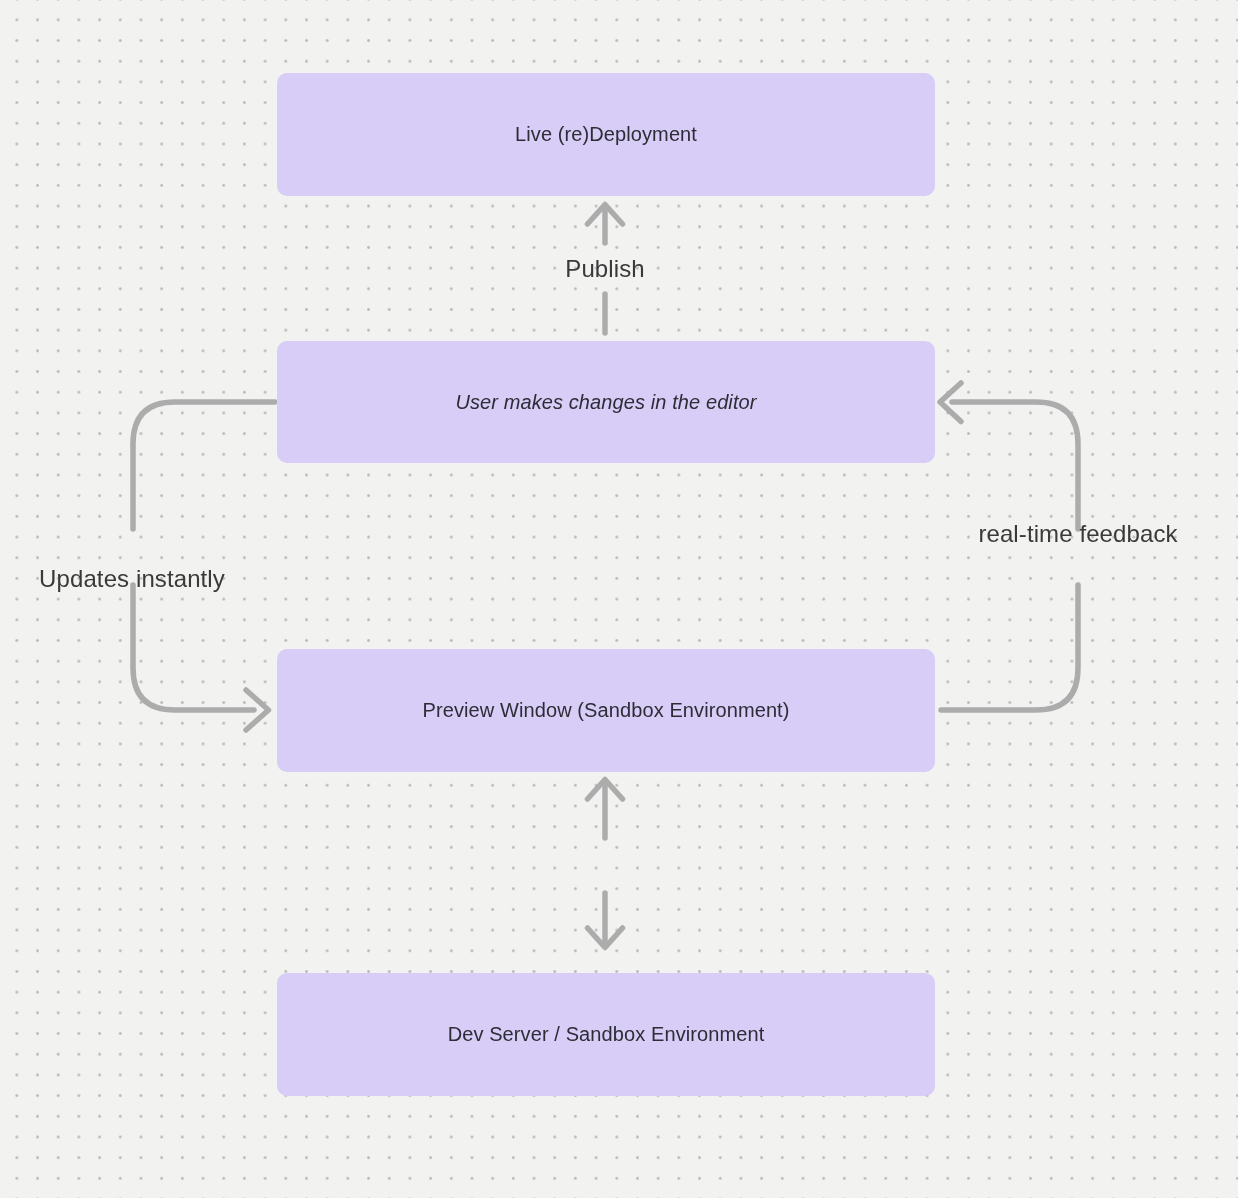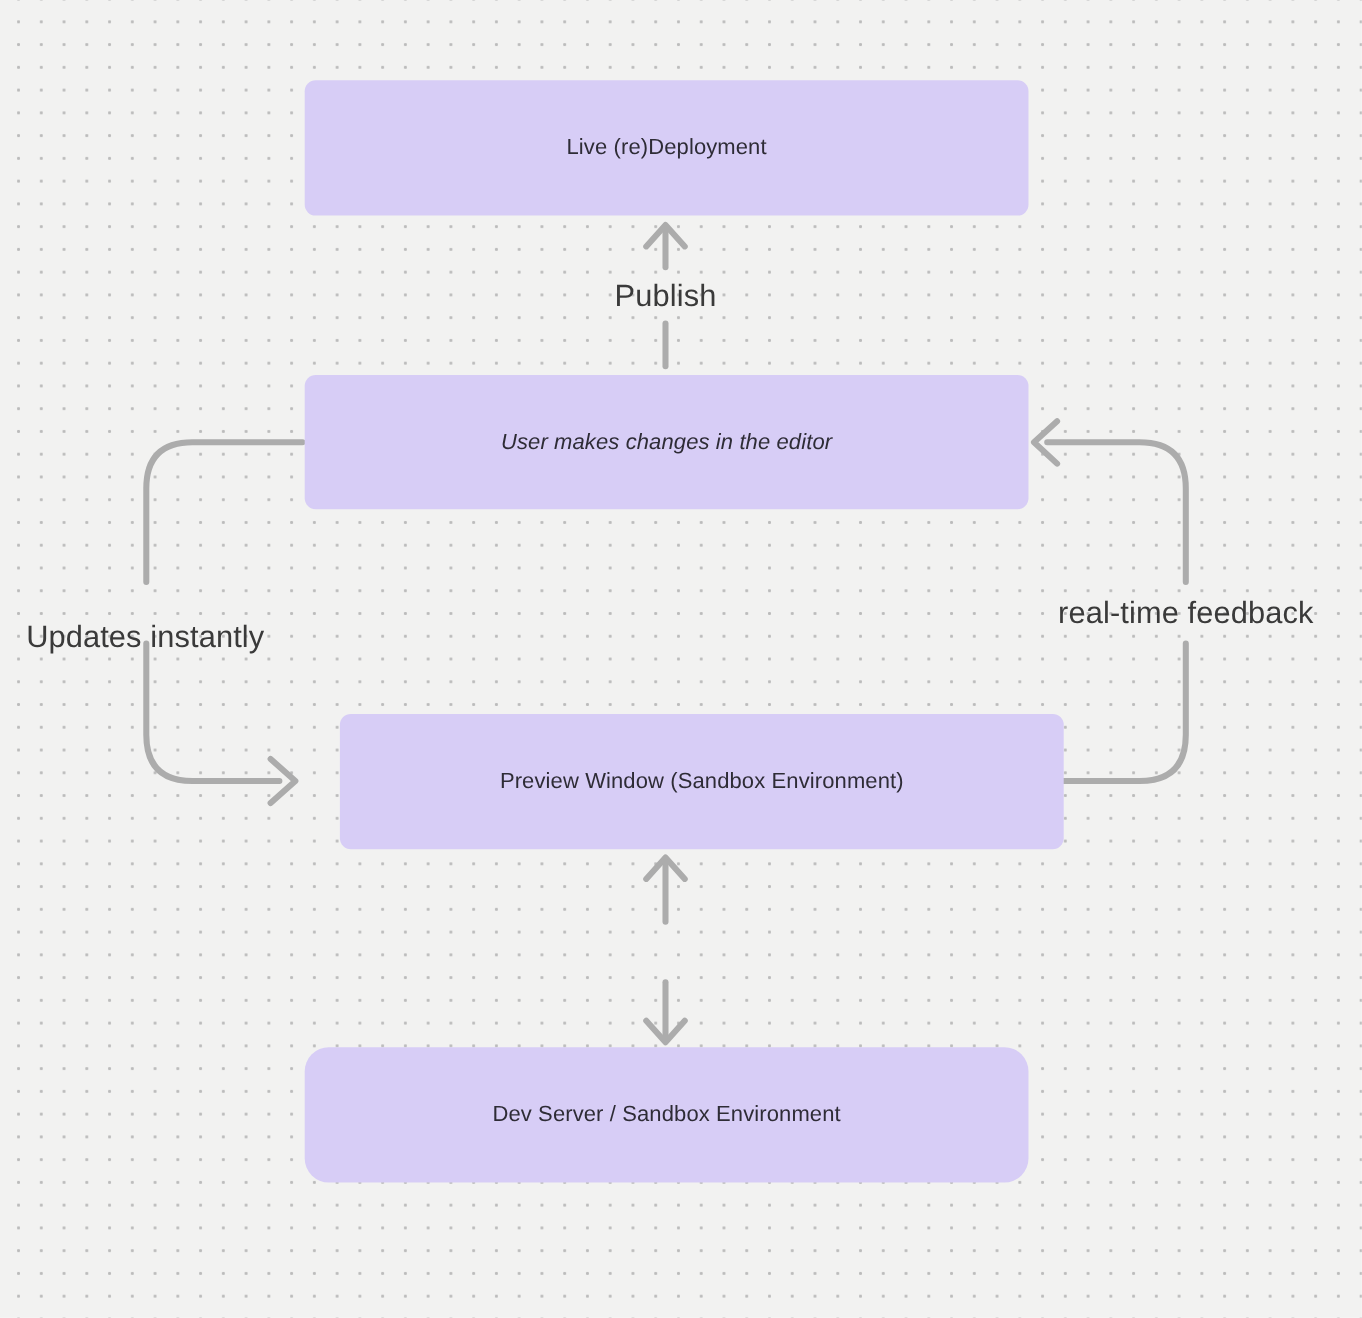--- a/index.html
+++ b/index.html
@@ -37,33 +37,33 @@
     border-radius: 10px;
     display: flex;
     align-items: center;
     justify-content: center;
     font-size: 20px;
     color: #2e2c36;
     letter-spacing: 0.1px;
   }
   .node-1 { top: 73px;  height: 123px; }
   .node-2 { top: 341px; height: 122px; font-style: italic; }
-  .node-3 { top: 649px; height: 123px; margin-left: 32px; }
-  .node-4 { top: 952px; height: 123px; border-radius: 22px; }
+  .node-3 { top: 649px; height: 123px; }
+  .node-4 { top: 973px; height: 123px; }
   .edge-label {
     position: absolute;
     transform: translate(-50%, -50%);
-    font-size: 28px;
+    font-size: 24px;
     color: #3a3a3a;
     white-space: nowrap;
     letter-spacing: 0.1px;
   }
   .label-publish   { left: 605px;  top: 269px; }
   .label-updates   { left: 132px;  top: 579px; }
-  .label-feedback  { left: 1078px; top: 557px; }
+  .label-feedback  { left: 1078px; top: 534px; }
   .label-spunup    { left: 605px;  top: 866px; }
 </style>
 </head>
 <body>
 
 <div class="canvas">
 
   <svg class="arrows" width="1238" height="1198" viewBox="0 0 1238 1198" aria-hidden="true">
 
     <g>

